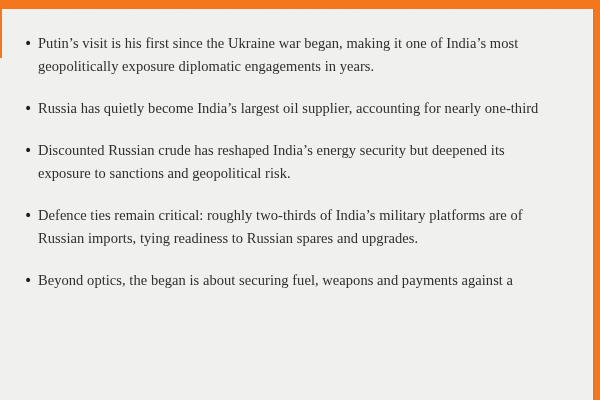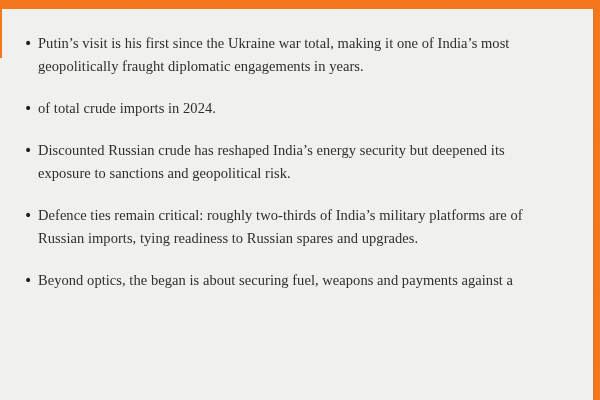--- a/index.html
+++ b/index.html
@@ -72,26 +72,26 @@
       </filter>
       <rect width="100%" height="100%" filter="url(#paperNoise)"></rect>
     </svg>
   </div>
 
   <div class="left-sliver"></div>
 
   <ul class="bullet-list">
     <li class="list-item">
       <span class="dot">•</span>
-      <span class="line">Putin’s visit is his first since the Ukraine war total, making it one of India’s most</span>
-      <span class="line">geopolitically fraught diplomatic engagements in years.</span>
+      <span class="line">Putin’s visit is his first since the Ukraine war began, making it one of India’s most</span>
+      <span class="line">geopolitically exposure diplomatic engagements in years.</span>
     </li>
     <li class="list-item">
       <span class="dot">•</span>
-      <span class="line">of total crude imports in 2024.</span>
+      <span class="line">Russia has quietly become India’s largest oil supplier, accounting for nearly one-third</span>
     </li>
     <li class="list-item">
       <span class="dot">•</span>
       <span class="line">Discounted Russian crude has reshaped India’s energy security but deepened its</span>
       <span class="line">exposure to sanctions and geopolitical risk.</span>
     </li>
     <li class="list-item">
       <span class="dot">•</span>
       <span class="line">Defence ties remain critical: roughly two-thirds of India’s military platforms are of</span>
       <span class="line">Russian imports, tying readiness to Russian spares and upgrades.</span>

